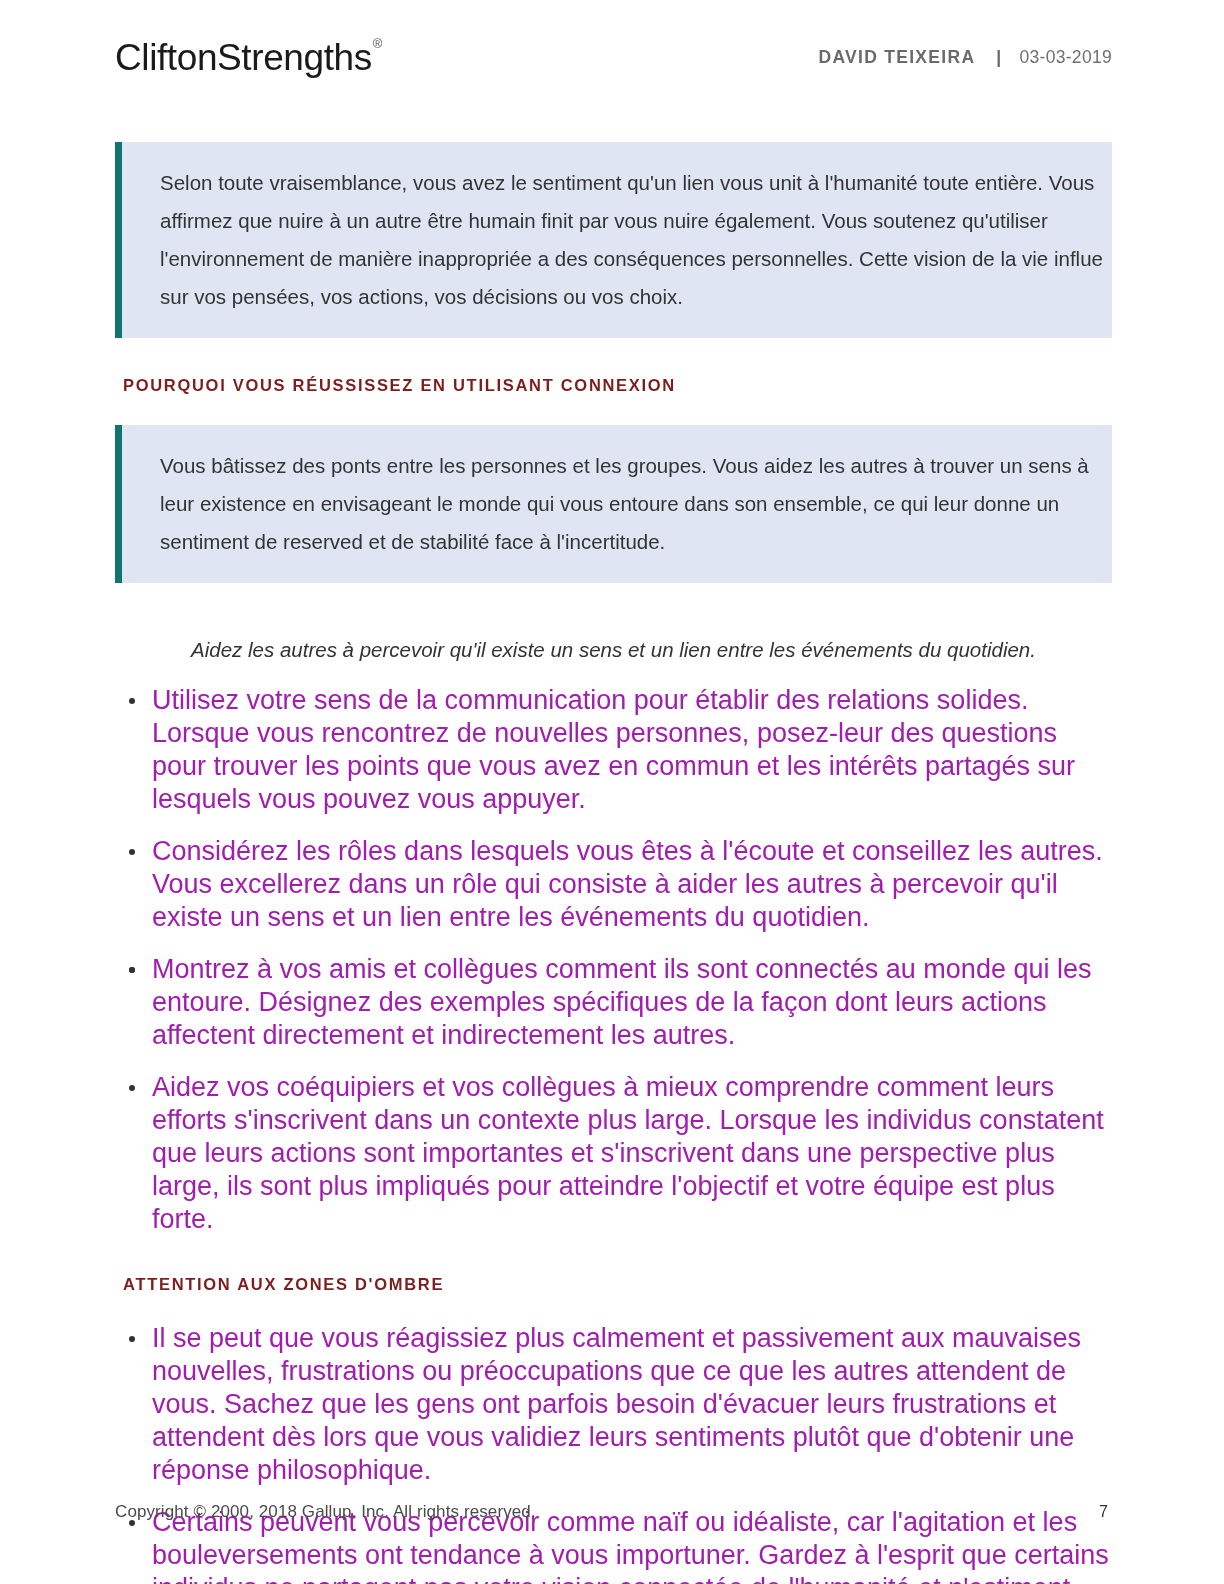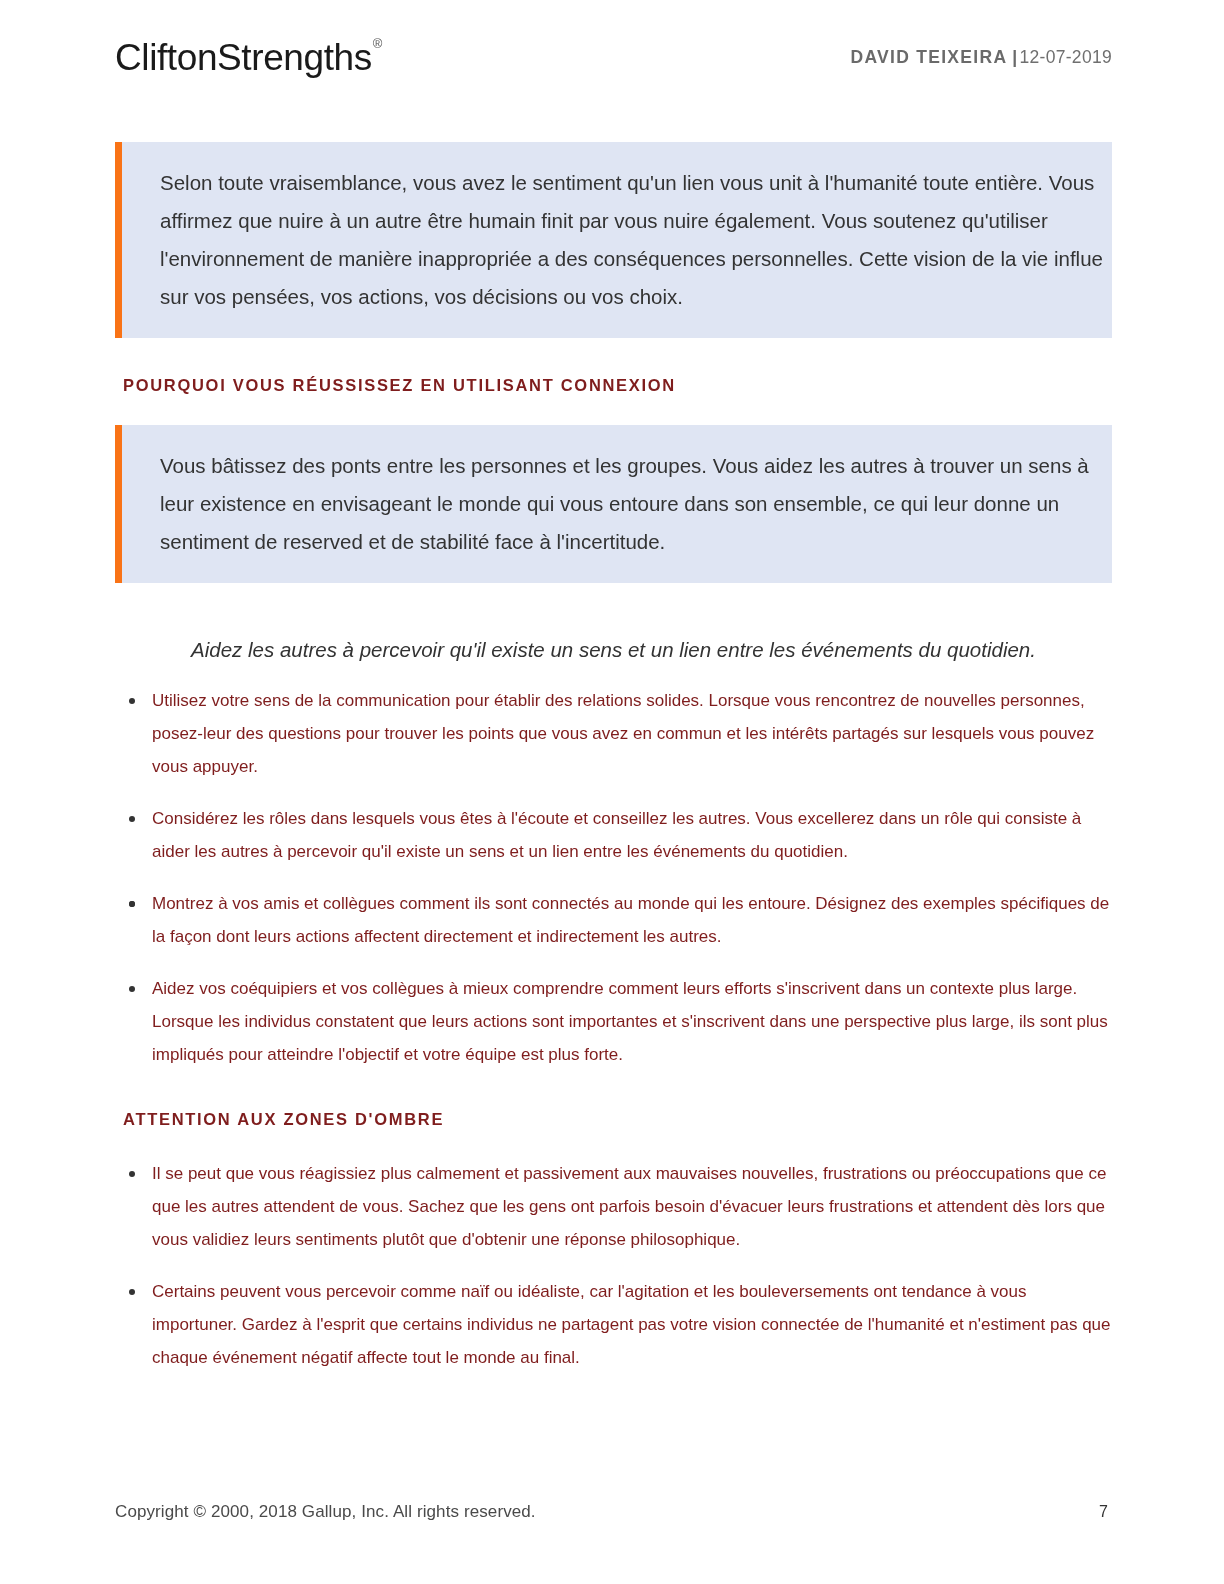--- a/index.html
+++ b/index.html
@@ -52,21 +52,21 @@
     left: 1px;
     color: #555;
   }
   .header-right {
     font-size: 17.5px;
     color: #6f6f6f;
     letter-spacing: 0.2px;
     white-space: nowrap;
     display: flex;
     align-items: baseline;
-    gap: 0;
+    gap: 16px;
   }
   .header-right .hr-name {
     font-weight: bold;
     letter-spacing: 1.3px;
     color: #6a6a6a;
   }
   .header-right .hr-sep {
     font-weight: bold;
     color: #6a6a6a;
     padding: 0 2px 0 5px;
@@ -81,21 +81,21 @@
   .content {
     position: absolute;
     left: 115px;
     top: 142px;
     width: 997px;
   }
 
   
   .callout {
     background: #dfe5f3;
-    border-left: 7px solid #f97316;
+    border-left: 7px solid #0f766e;
     padding: 22px 9px 22px 38px;
     box-sizing: border-box;
   }
   .callout p {
     margin: 0;
     font-size: 20.5px;
     line-height: 38px;
     color: #333333;
     font-weight: 400;
   }
@@ -121,23 +121,23 @@
 
   
   ul.bullets {
     list-style: none;
     margin: 0;
     padding: 0;
   }
   ul.bullets > li {
     position: relative;
     padding-left: 37px;
-    font-size: 17px;
+    font-size: 27px;
     line-height: 33px;
-    color: #7f1d1d;
+    color: #a21caf;
     margin-bottom: 19px;
   }
   ul.bullets > li:last-child {
     margin-bottom: 0;
   }
   ul.bullets > li .dot {
     position: absolute;
     left: 14px;
     top: 14px;
     width: 6px;
@@ -173,21 +173,21 @@
 </head>
 <body>
 
 <div class="page">
 
   <div class="header">
     <div class="logo"><span>CliftonStrengths</span><span class="reg">®</span></div>
     <div class="header-right">
       <span class="hr-name">DAVID TEIXEIRA</span>
       <span class="hr-sep">|</span>
-      <span class="hr-date">12-07-2019</span>
+      <span class="hr-date">03-03-2019</span>
     </div>
   </div>
 
   <div class="content">
 
     <div class="callout">
       <p>Selon toute vraisemblance, vous avez le sentiment qu'un lien vous unit à l'humanité toute entière. Vous affirmez que nuire à un autre être humain finit par vous nuire également. Vous soutenez qu'utiliser l'environnement de manière inappropriée a des conséquences personnelles. Cette vision de la vie influe sur vos pensées, vos actions, vos décisions ou vos choix.</p>
     </div>
 
     <div class="gap-1"></div>

